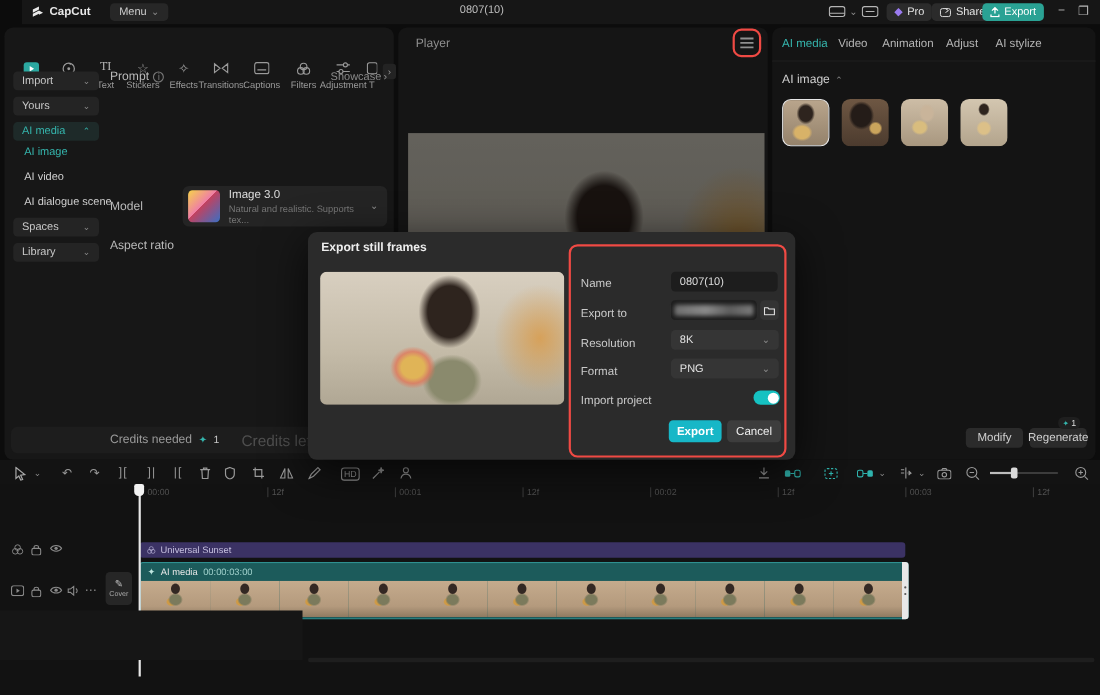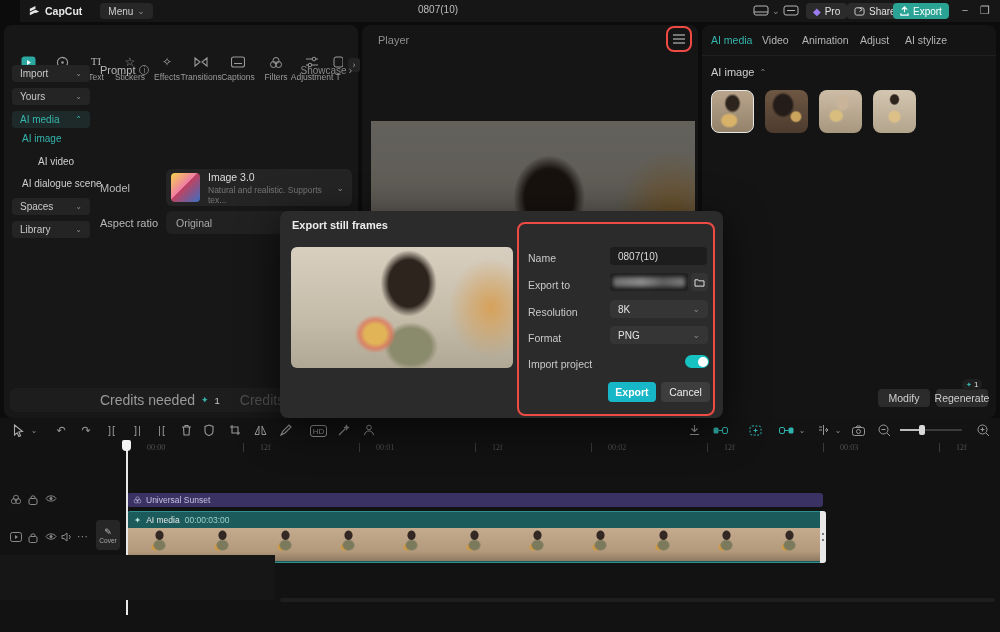--- a/index.html
+++ b/index.html
@@ -43,21 +43,21 @@
   .btn-primary { background:#17b7c7; color:#fff; font-weight:bold; }
   .btn-gray { background:#3d3d3d; color:#eee; }
 
   
   .rtab { color:#b5b5b5; font-size:10.5px; }
   .thumb { width:43px; height:43px; border-radius:8px; position:absolute; top:90px; }
 
   
   #toolbar { left:0; top:418px; width:1000px; height:22px; background:#131313; }
   .tbi { position:absolute; top:422px; width:16px; height:16px; display:flex; align-items:center; justify-content:center; color:#999; font-size:11px; }
-  .tick { position:absolute; top:443px; color:#515151; font-size:8px; border-left:1px solid #3a3a3a; padding-left:16px; line-height:9px;font-family:Liberation Serif, serif; }
+  .tick { position:absolute; top:443px; color:#515151; font-size:8px; border-left:1px solid #3a3a3a; padding-left:3px; line-height:9px; }
   .tick.first { border-left:none; }
   .filmcell { width:63px; height:100%; flex:0 0 auto;
     background:
       radial-gradient(6px 7px at 50% 22%, #332823 0 60%, rgba(0,0,0,0) 75%),
       radial-gradient(9px 8px at 50% 52%, #7b7a5c 0 55%, rgba(0,0,0,0) 75%),
       radial-gradient(6px 5px at 44% 58%, #cf9a45 0 60%, rgba(0,0,0,0) 80%),
       linear-gradient(180deg,#c5ab8d 0%,#b49a7d 70%,#8e7a61 100%);
   }
 
   
@@ -229,21 +229,21 @@
     </div>
     <div class="pill abs" style="left:8px;top:63px">
       <span>Yours</span>
         <span class="chev">⌄</span>
     </div>
     <div class="pill abs" style="left:8px;top:86px;background:#1e2a29">
       <span class="teal">AI media</span>
         <span class="chev teal">⌃</span>
     </div>
     <div class="abs side-child teal" style="left:8px;top:108px">AI image</div>
-    <div class="abs side-child" style="left:24px;top:131px">AI video</div>
+    <div class="abs side-child" style="left:8px;top:131px">AI video</div>
     <div class="abs side-child" style="left:8px;top:153px">AI dialogue scene</div>
     <div class="pill abs" style="left:8px;top:173px">
       <span>Spaces</span>
         <span class="chev">⌄</span>
     </div>
     <div class="pill abs" style="left:8px;top:196px">
       <span>Library</span>
         <span class="chev">⌄</span>
     </div>
 
@@ -262,26 +262,23 @@
     <div class="selbox abs" style="left:162px;top:144px;width:186px;height:37px;background:#242424">
       <div class="model-thumb" style="width:29px;height:29px;margin-left:5px"></div>
       <div style="margin-left:8px;flex:1">
         <div style="color:#dcdcdc;font-size:10.5px">Image 3.0</div>
         <div style="color:#767676;font-size:8.5px;margin-top:2px">Natural and realistic. Supports tex...</div>
       </div>
       <span class="chev-d" style="margin-right:8px">⌄</span>
     </div>
 
     <div class="abs" style="left:96px;top:192px;color:#b9b9b9">Aspect ratio</div>
-    <div class="selbox abs" style="left:162px;top:186px;width:186px;height:23px;padding:0 10px">
-      <span>Original</span>
-    </div>
 
     <div class="abs row" style="left:6px;top:363px;width:342px;height:24px;background:#1d1d1d;border-radius:6px;padding:0 10px 0 90px;gap:6px">
-      <span style="color:#9a9a9a;font-size:14px">Credits needed</span>
+      <span style="color:#9a9a9a;font-size:11px">Credits needed</span>
       <span class="teal" style="font-size:9px">✦</span>
       <span style="color:#c9c9c9;font-size:9.5px">1</span>
       <span class="row" style="margin-left:14px;gap:3px;color:#4f4f4f;font-size:14px">
         <span>Credits left 162</span>
         <span>›</span>
       </span>
     </div>
   </div>
 
   <div class="panel abs" style="left:362px;top:25px;width:336px;height:393px;background:#151515">

